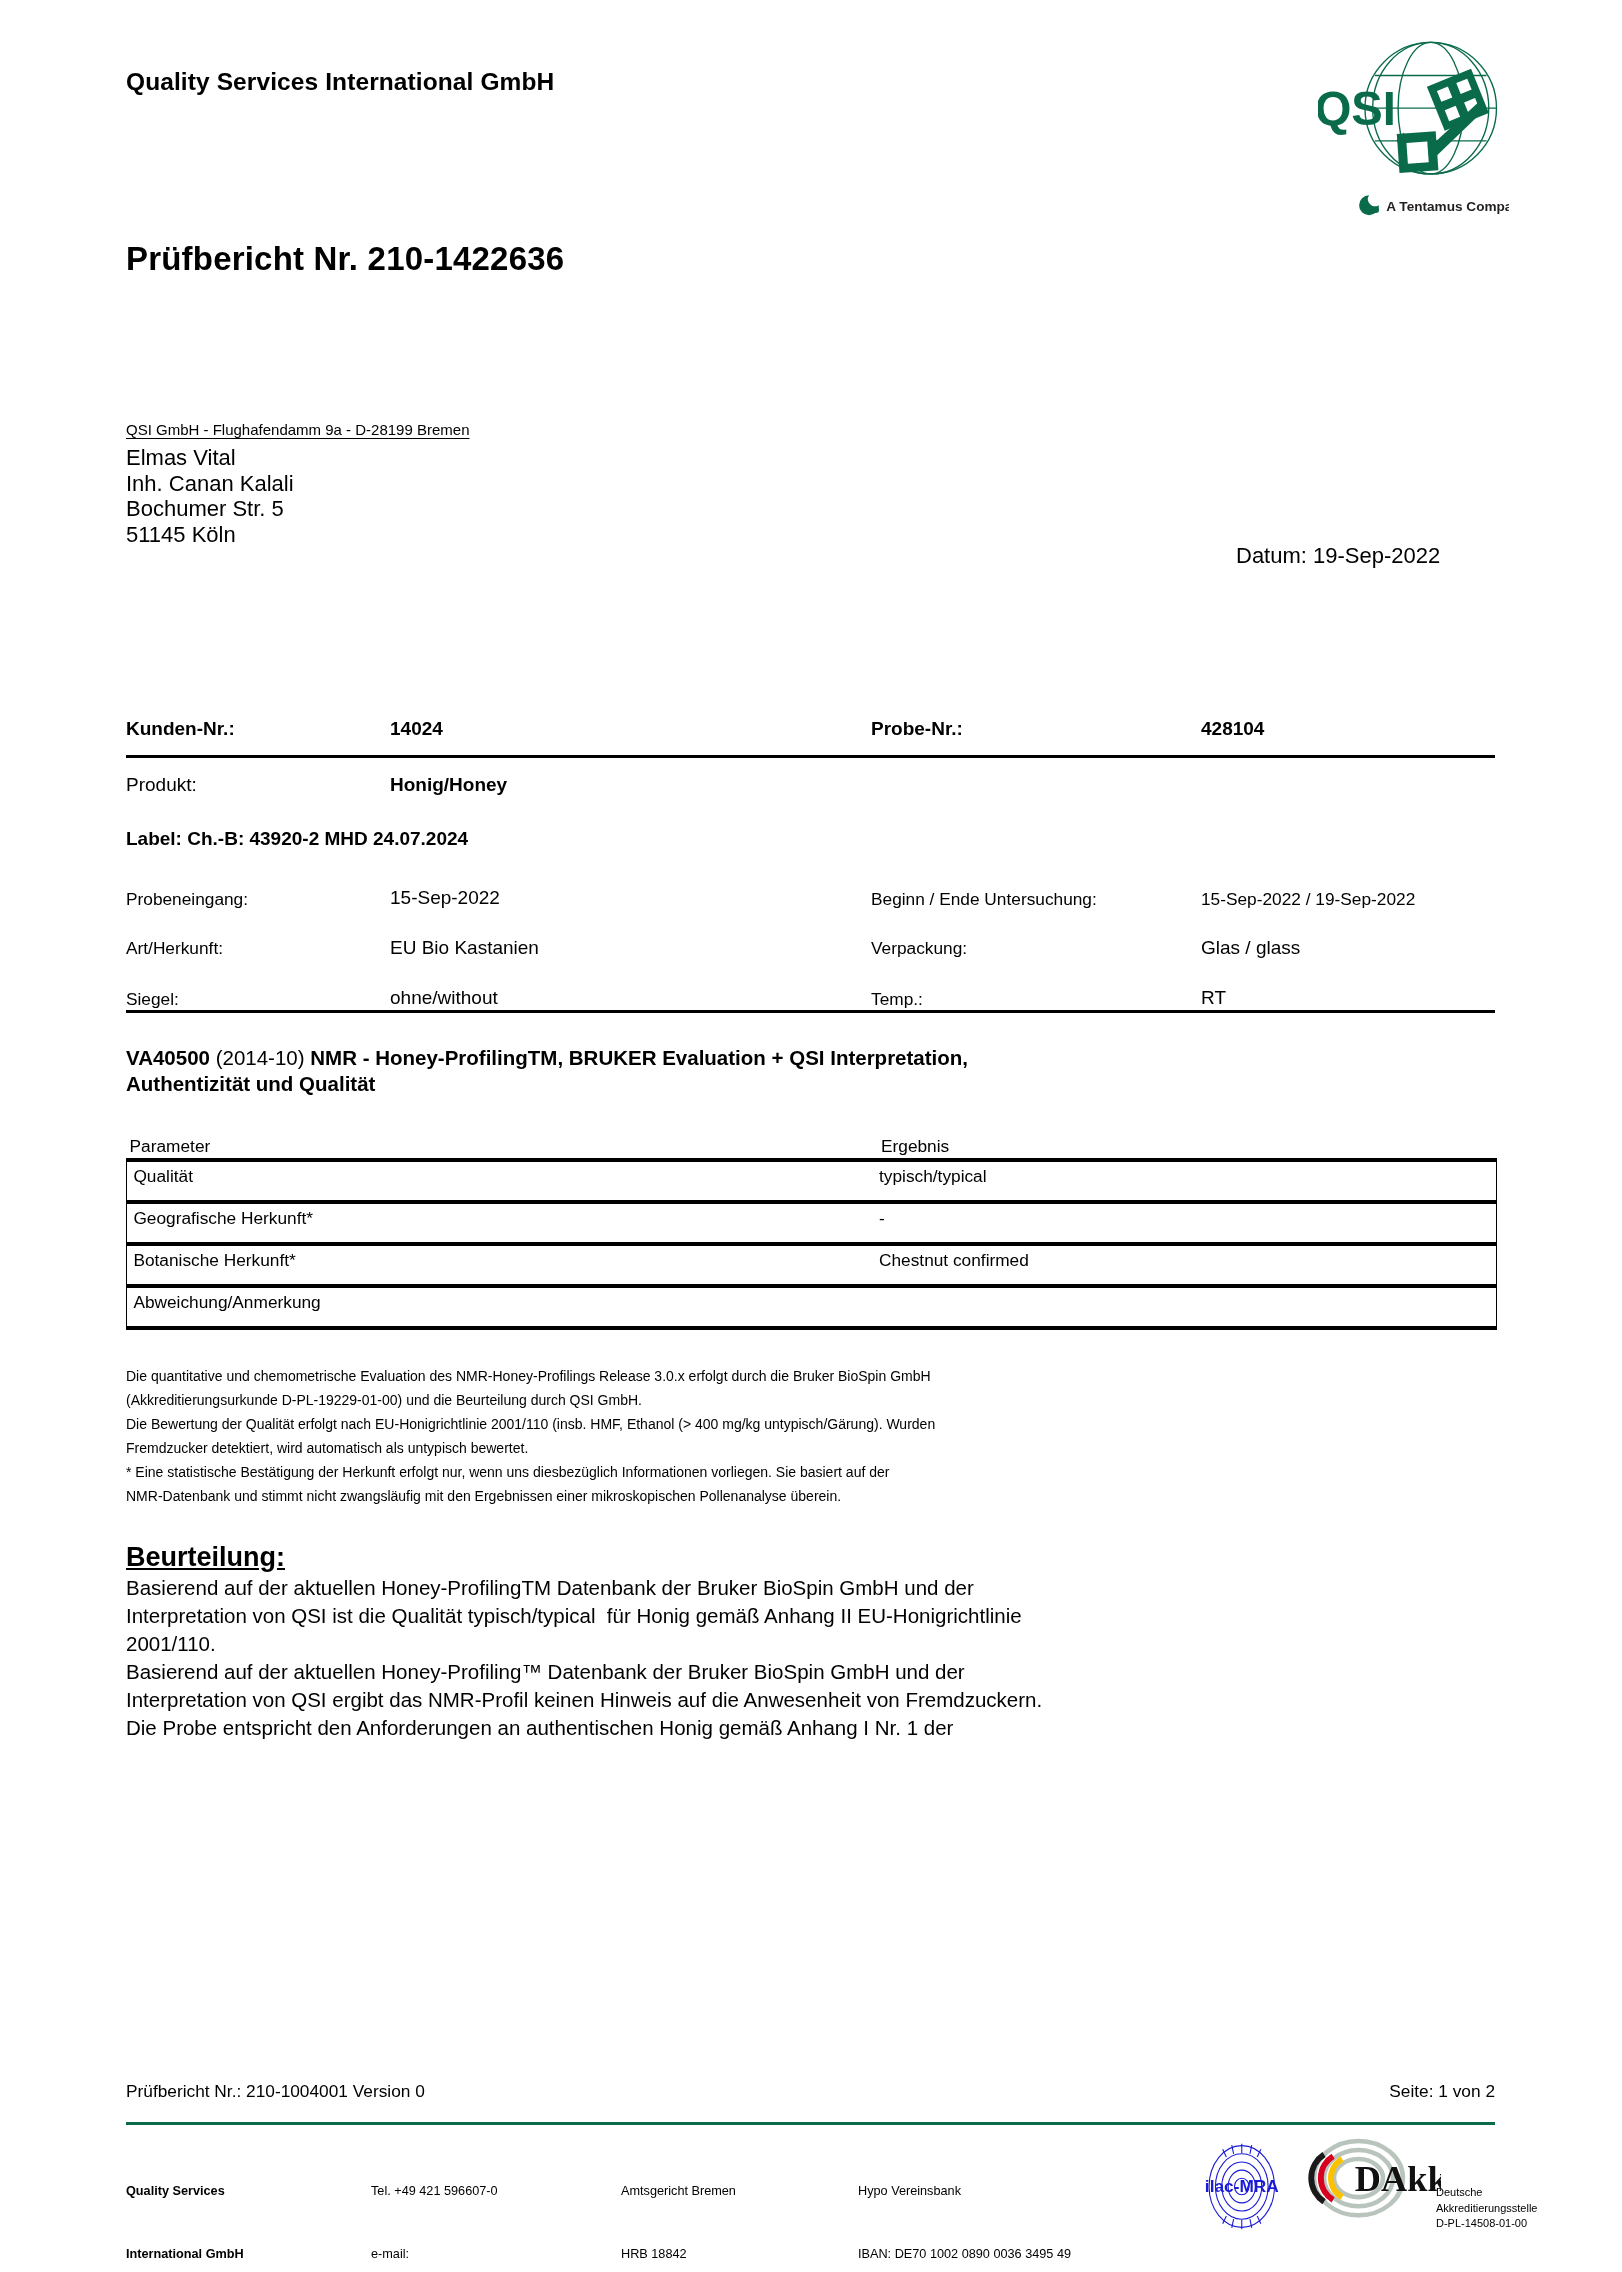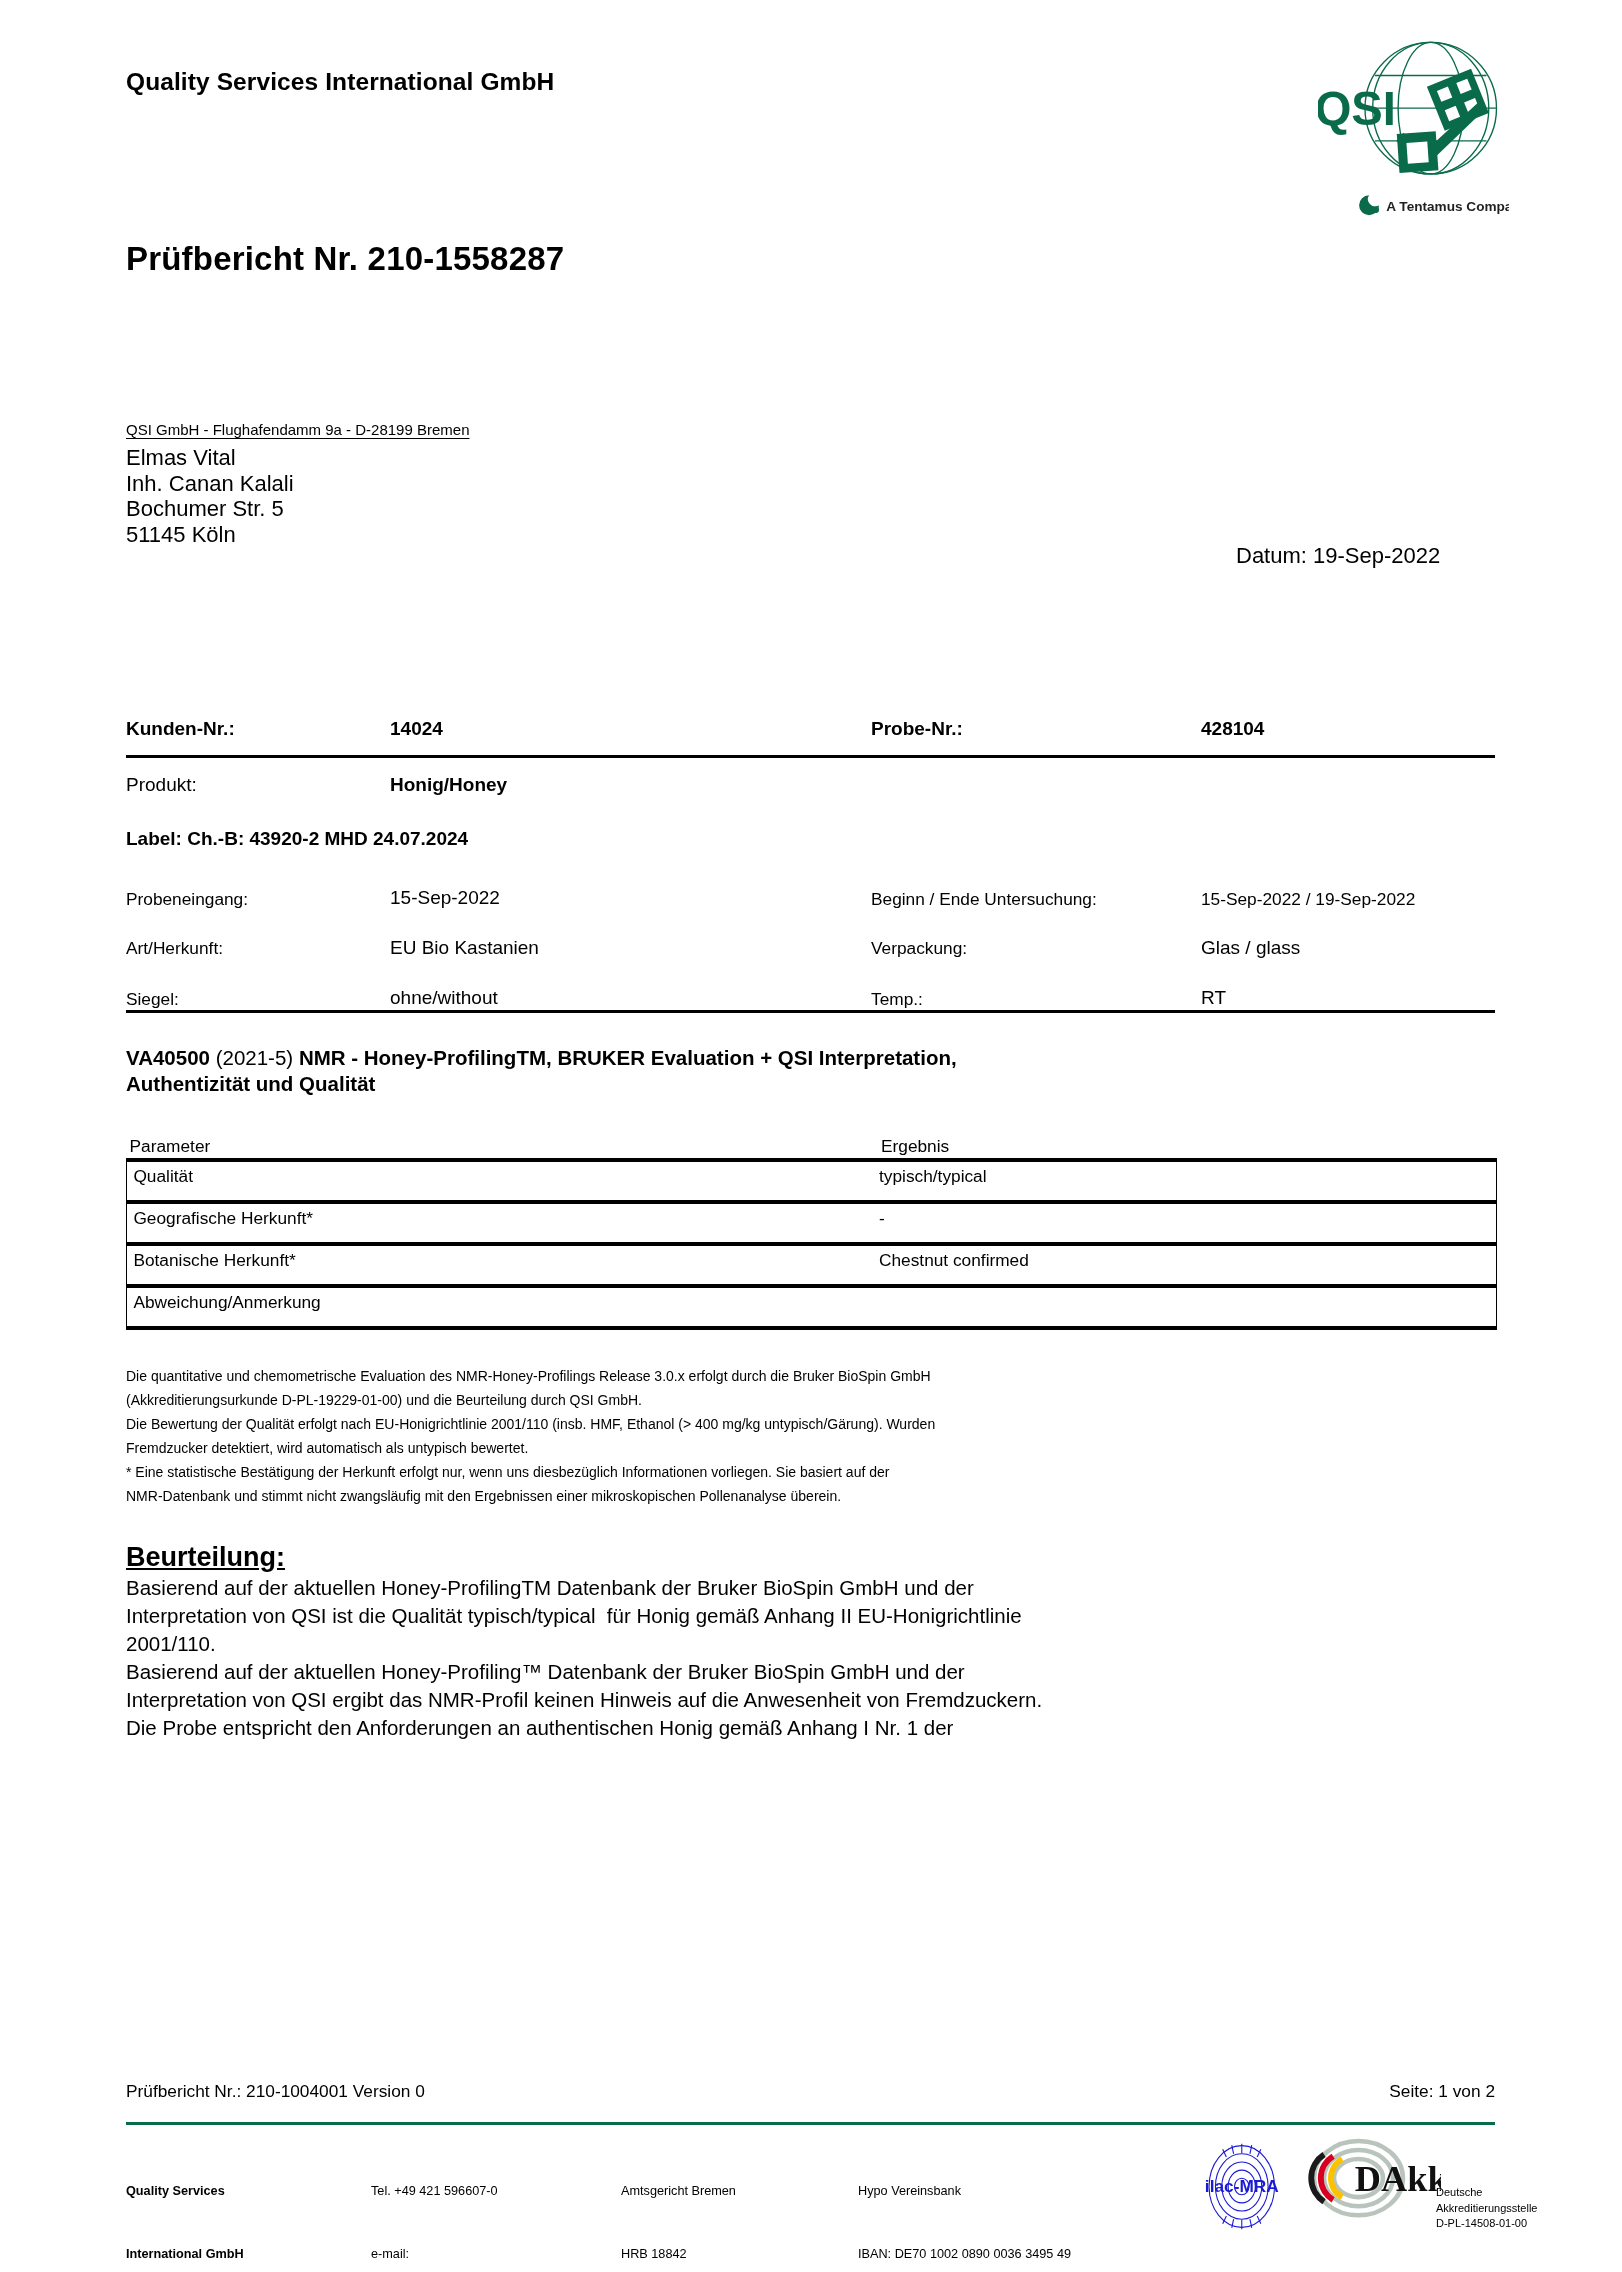--- a/index.html
+++ b/index.html
@@ -100,21 +100,21 @@
         <rect x="196" y="243" width="46" height="46" fill="#fff" transform="rotate(-4 219 266)"></rect>
       </g>
       <g>
         <path d="M112 360 a22 22 0 1 0 22 22 a16 16 0 0 1 -22 -22 z" fill="#0a6b4a"></path>
         <circle cx="127" cy="392" r="7" fill="#0a6b4a"></circle>
       </g>
       <text x="150" y="394" font-family="'Liberation Sans',sans-serif" font-size="30" font-weight="bold" fill="#231f20">A Tentamus Company</text>
     </svg>
   </div>
 
-  <div class="doc-title">Prüfbericht Nr. 210-1558287</div>
+  <div class="doc-title">Prüfbericht Nr. 210-1422636</div>
 
   <div class="sender">QSI GmbH - Flughafendamm 9a - D-28199 Bremen</div>
   <div class="addr">
     <div>Elmas Vital</div>
     <div>Inh. Canan Kalali</div>
     <div>Bochumer Str. 5</div>
     <div>51145 Köln</div>
   </div>
   <div class="datum">Datum: 19-Sep-2022</div>
 
@@ -150,21 +150,21 @@
     <div class="irow">
       <span class="cell sm" style="left:0;top:187px">Siegel:</span>
       <span class="cell" style="left:264px;top:185px">ohne/without</span>
       <span class="cell sm" style="left:745px;top:187px">Temp.:</span>
       <span class="cell" style="left:1075px;top:185px">RT</span>
     </div>
   </div>
 
   <div class="method-head">
     <span>VA40500</span>
-    <span class="reg">(2021-5)</span>
+    <span class="reg">(2014-10)</span>
     <span>NMR - Honey-ProfilingTM, BRUKER Evaluation + QSI Interpretation,</span><br>
     <span>Authentizität und Qualität</span>
   </div>
 
   <div class="tbl-head">
     <span class="c1">Parameter</span>
     <span class="c2">Ergebnis</span>
   </div>
 
   <div class="tbl">

